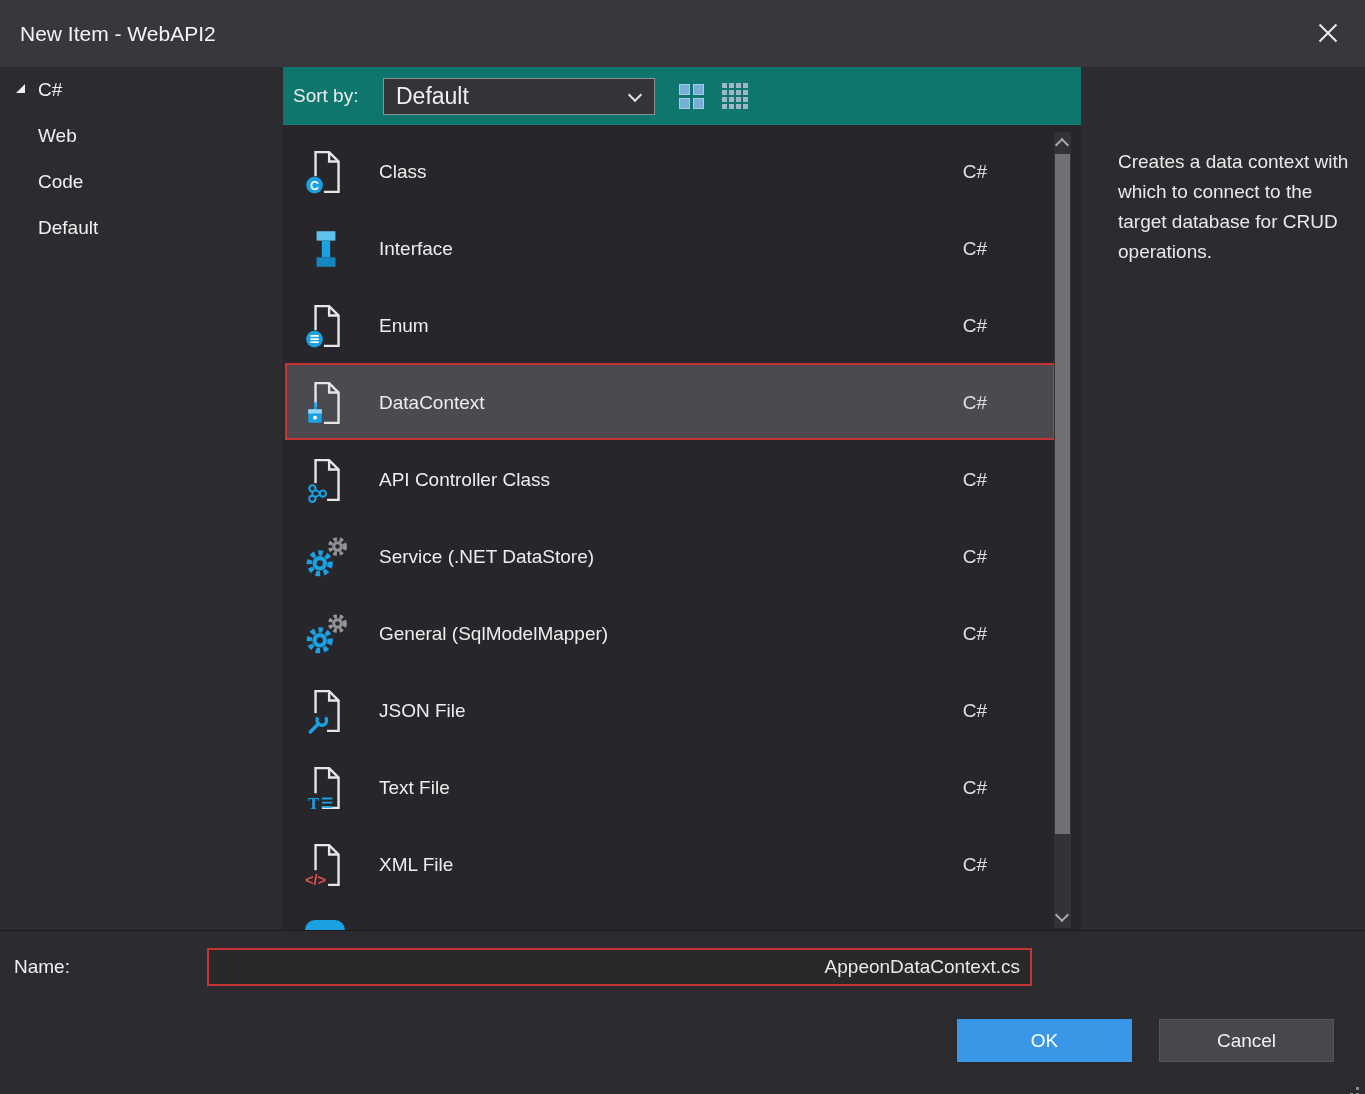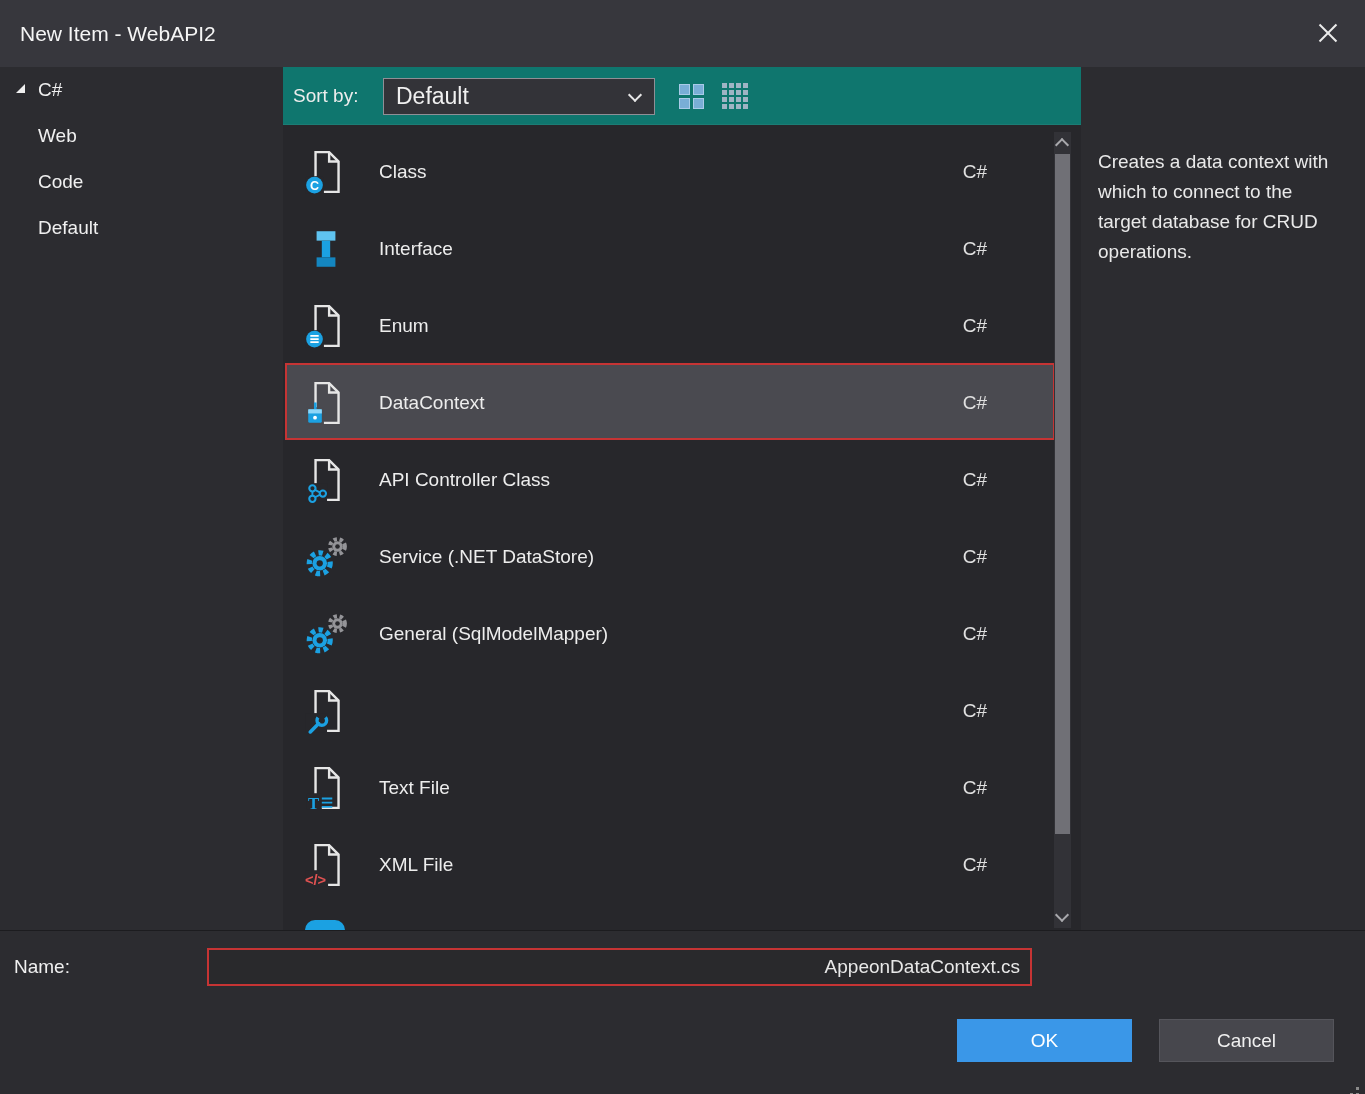--- a/index.html
+++ b/index.html
@@ -58,21 +58,21 @@
   .scrollbar { position:absolute; right:10px; top:7px; width:17px; height:796px; background:#323237; }
   .sb-arrow { position:absolute; left:3px; width:10px; height:10px;
     border-right:2px solid #a9a9ad; border-bottom:2px solid #a9a9ad; }
   .sb-arrow.up { top:8px; transform:rotate(-135deg); }
   .sb-arrow.down { bottom:8px; transform:rotate(45deg); }
   .sb-thumb { position:absolute; left:1px; top:22px; width:15px; height:680px; background:#707076; }
 
   
   .details { position:absolute; left:1081px; top:67px; width:284px; height:863px; background:#2c2c30; padding:80px 18px 0 17px; }
   .details h2 { font-size:21px; font-weight:bold; color:#ffffff; margin-bottom:16px; }
-  .details p { font-size:19px; line-height:30px; color:#e9e9e9; width:240px; }
+  .details p { font-size:19px; line-height:30px; color:#e9e9e9; width:240px;margin-left:20px; }
 
   
   .footer { position:absolute; left:0; top:930px; width:1365px; height:164px; background:#2c2c30;
     border-top:1px solid rgba(0,0,0,0.35); }
   .footer .name-label { position:absolute; left:14px; top:17px; line-height:38px; font-size:19px; color:#f0f0f0; }
   .name-input { position:absolute; left:207px; top:17px; width:825px; height:38px;
     background:#29292c; border:2px solid var(--annotation-red,#c63434); color:#e8e8e8;
     font-size:19px; padding:0 10px; font-family:"Liberation Sans", sans-serif; outline:none;text-align:right; }
   .btn { position:absolute; top:88px; width:175px; height:43px; font-size:19px;
     font-family:"Liberation Sans", sans-serif; border:none; cursor:pointer; }
@@ -254,20 +254,21 @@
       <div class="row">
         <span class="ticon">
           <svg viewBox="0 0 44 44">
               <path d="M12 3 H25 L34 12 V41 H12 Z" fill="none" stroke="#e6e6e6" stroke-width="2.3"></path>
               <path d="M25 3 V12 H34" fill="none" stroke="#e6e6e6" stroke-width="2.3"></path>
               <rect x="2" y="24" width="21" height="19" fill="#27272b"></rect>
               <path d="M7 42 L15 34" stroke="#1ba1e2" stroke-width="3.4" stroke-linecap="round"></path>
               <circle cx="18" cy="31" r="4.6" fill="none" stroke="#1ba1e2" stroke-width="3.2" stroke-dasharray="21 8" stroke-dashoffset="4"></circle>
             </svg>
         </span>
+        <span class="tname">JSON File</span>
         <span class="tlang">C#</span>
       </div>
 
       <div class="row">
         <span class="ticon">
           <svg viewBox="0 0 44 44">
               <path d="M12 3 H25 L34 12 V41 H12 Z" fill="none" stroke="#e6e6e6" stroke-width="2.3"></path>
               <path d="M25 3 V12 H34" fill="none" stroke="#e6e6e6" stroke-width="2.3"></path>
               <rect x="3" y="27" width="15" height="16" fill="#27272b"></rect>
               <text x="10" y="42" text-anchor="middle" font-size="16" font-weight="bold" fill="#1ba1e2" font-family="Liberation Serif, serif">T</text>

